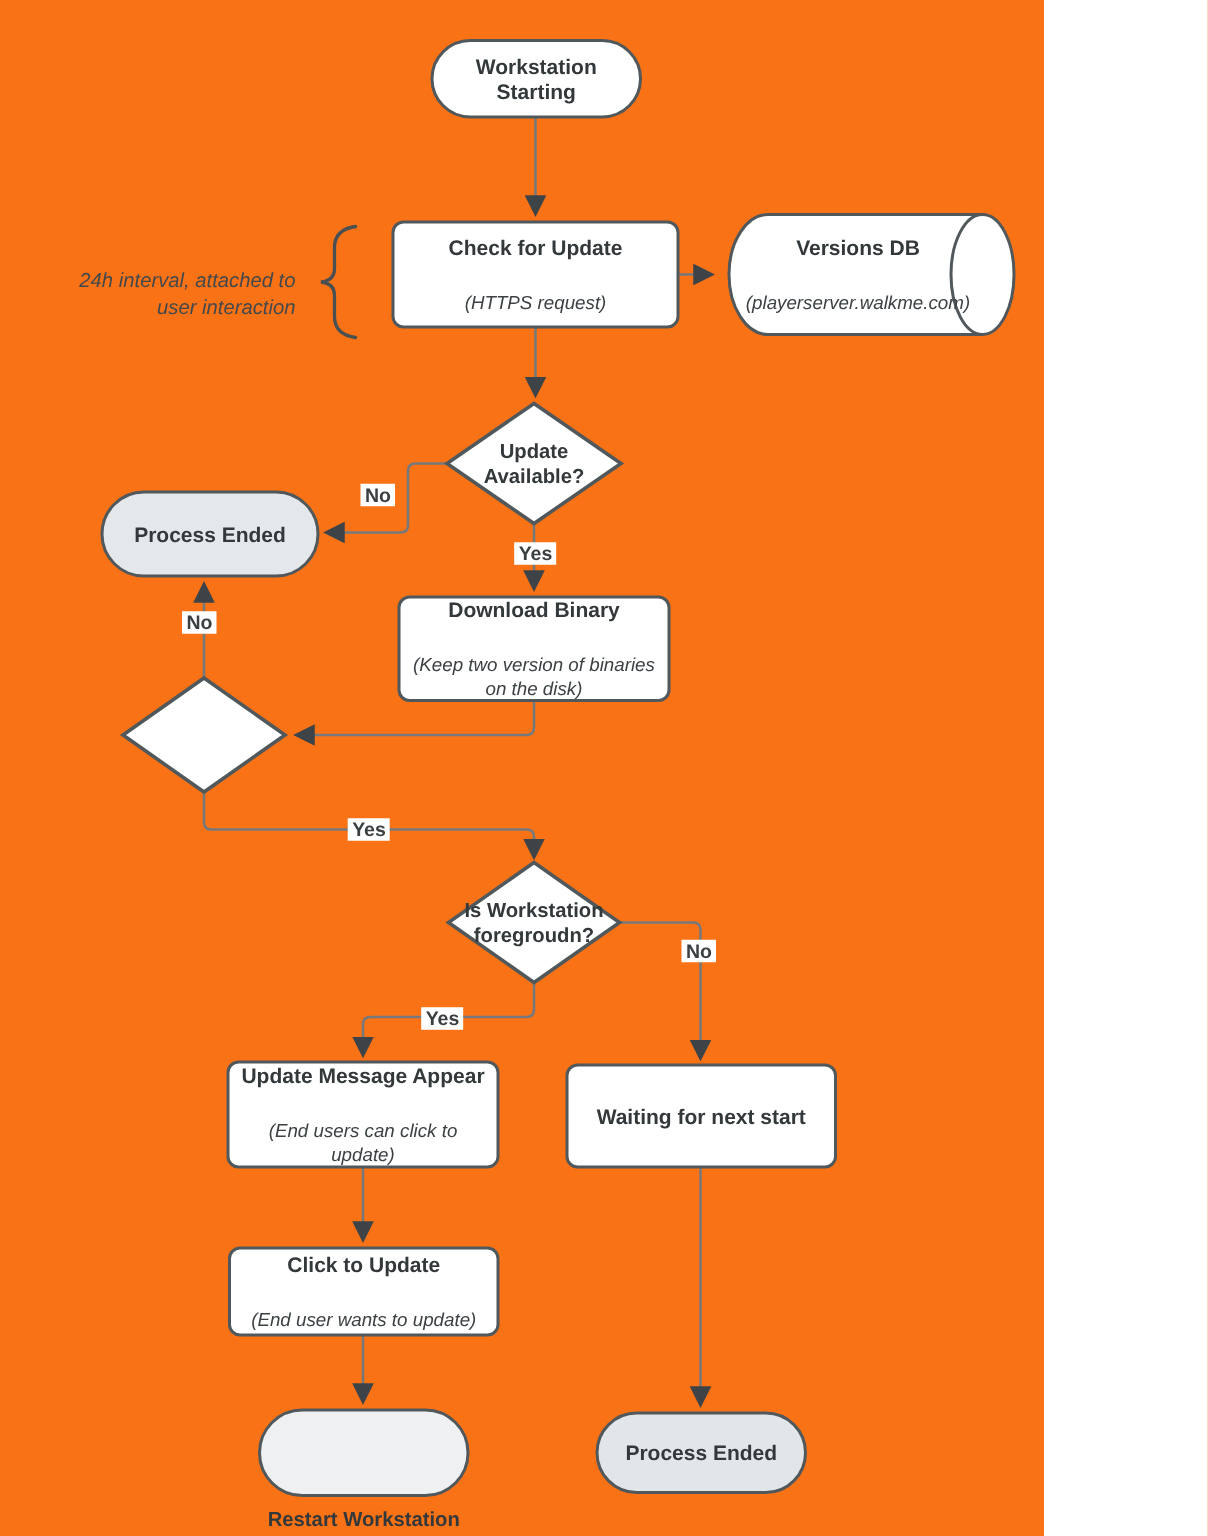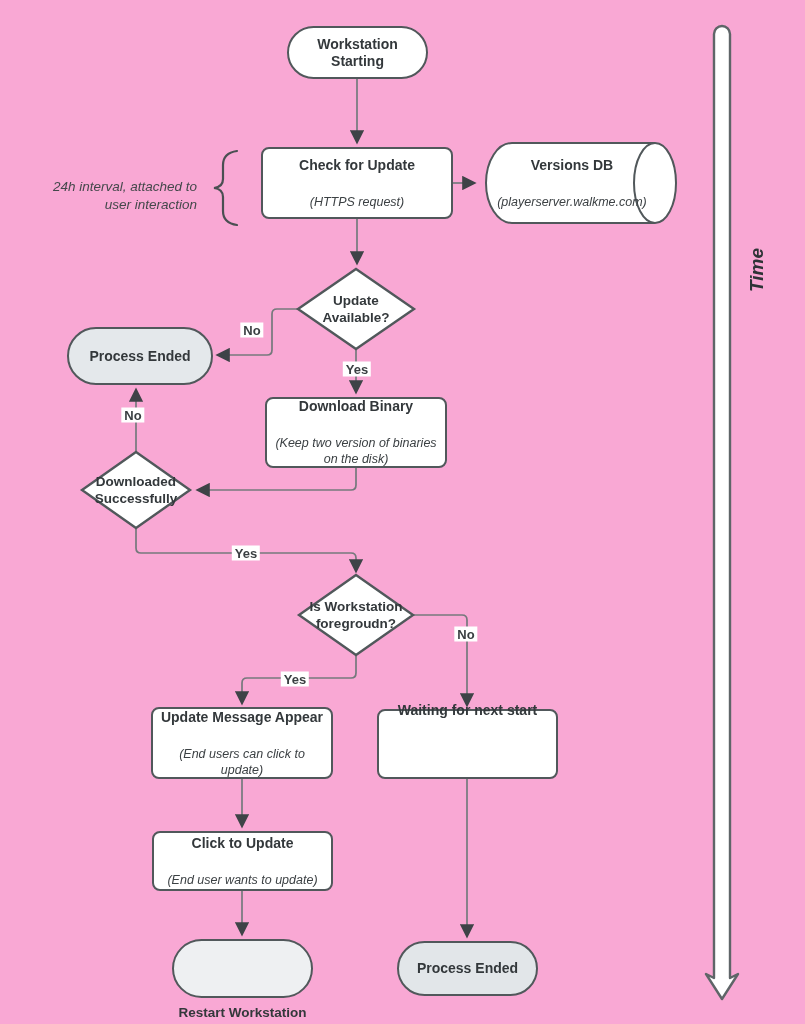--- a/index.html
+++ b/index.html
@@ -1,16 +1,16 @@
 <!DOCTYPE html>
 <html><head>
 <meta charset="utf-8">
 <style>
   html,body{margin:0;padding:0;background:#ffffff;}
-  #canvas{position:relative;width:805px;height:1024px;background:#f9a8d4;
+  #canvas{position:relative;width:696px;height:1024px;background:#f97316;
           font-family:"Liberation Sans","DejaVu Sans",sans-serif;color:#33383b;overflow:hidden;}
   #wires{position:absolute;left:0;top:0;width:805px;height:1024px;}
   .node{position:absolute;display:flex;flex-direction:column;align-items:center;justify-content:center;
         text-align:center;box-sizing:border-box;}
   .t{font-weight:bold;font-size:14px;line-height:17px;white-space:pre-line;}
   .s{font-style:italic;font-size:12.5px;line-height:16px;margin-top:20px;color:#3c4144;}
   .diamond .t{font-size:13.5px;line-height:17px;}
   .elabel{position:absolute;transform:translate(-50%,-50%);font-weight:bold;font-size:13px;
           color:#3a3f42;background:#ffffff;padding:0 3px;line-height:15px;}
   .annotation{position:absolute;left:35px;top:161px;width:162px;text-align:right;
@@ -91,36 +91,32 @@
 
   <div class="node" style="left:68px;top:328px;width:144px;height:56px;">
     <div class="t">Process Ended</div>
   </div>
 
   <div class="node" style="left:266px;top:398px;width:180px;height:69px;">
     <div class="t">Download Binary</div>
     <div class="s" style="width:170px;">(Keep two version of binaries on the disk)</div>
   </div>
 
-  <div class="node diamond" style="left:76px;top:458px;width:120px;height:64px;">
-    <div class="t">Downloaded
-Successfully</div>
-  </div>
 
   <div class="node diamond" style="left:296px;top:583px;width:120px;height:64px;">
     <div class="t">Is Workstation
 foregroudn?</div>
   </div>
 
   <div class="node" style="left:152px;top:708px;width:180px;height:70px;">
     <div class="t">Update Message Appear</div>
     <div class="s" style="width:150px;">(End users can click to update)</div>
   </div>
 
-  <div class="node" style="left:378px;top:676px;width:179px;height:68px;">
+  <div class="node" style="left:378px;top:710px;width:179px;height:68px;">
     <div class="t">Waiting for next start</div>
   </div>
 
   <div class="node" style="left:153px;top:832px;width:179px;height:58px;">
     <div class="t">Click to Update</div>
     <div class="s">(End user wants to update)</div>
   </div>
 
   <div class="node" style="left:173px;top:984px;width:139px;height:57px;">
     <div class="t" style="font-size:13.5px;">Restart Workstation</div>

